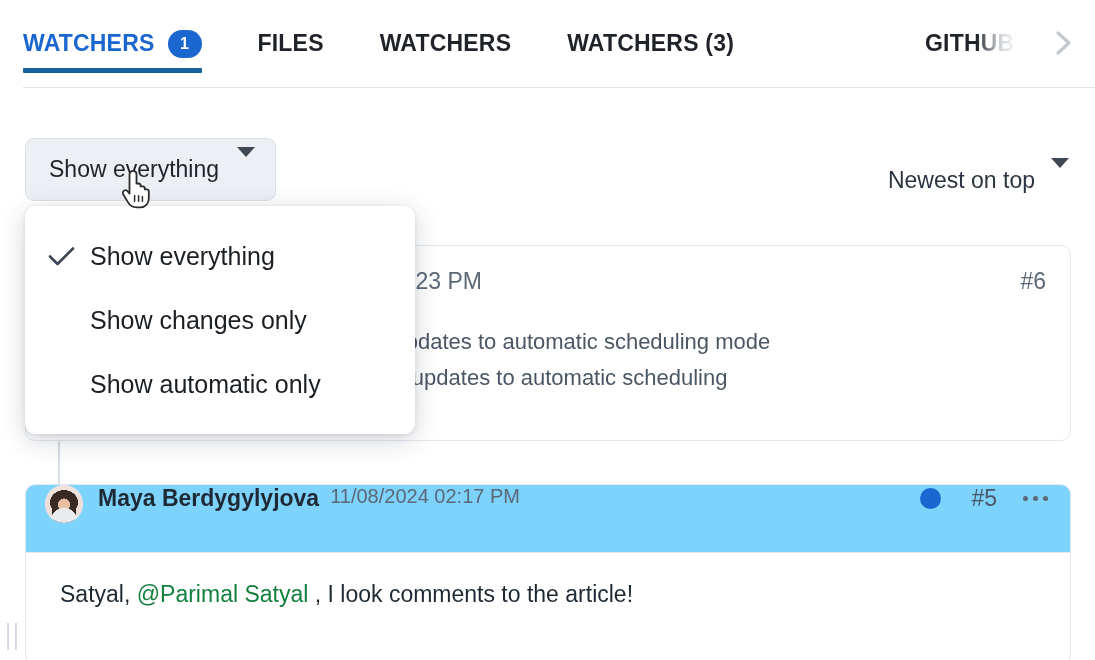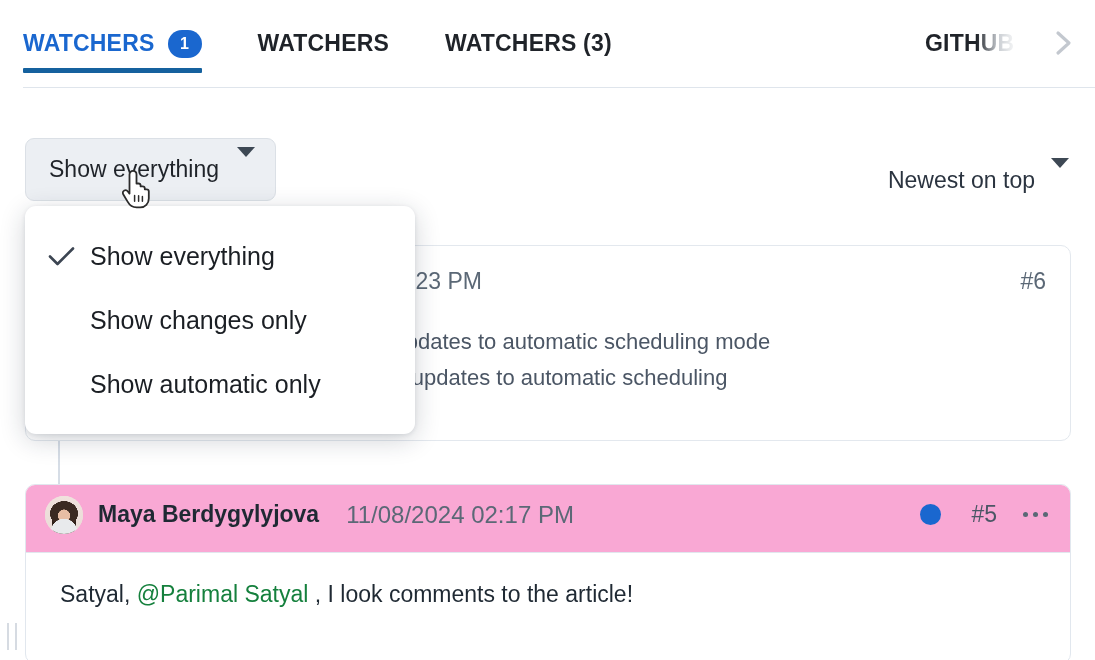--- a/index.html
+++ b/index.html
@@ -230,24 +230,24 @@
     width: 1046px;
     height: 180px;
     background: #ffffff;
     border: 1px solid #e1e7ee;
     border-radius: 10px;
     z-index: 12;
     overflow: hidden;
   }
   .comment-head {
     height: 68px;
-    background: #f9a8d4;
+    background: #7dd3fc;
     border-bottom: 1px solid #e1e7ee;
     display: flex;
-    align-items: center;
+    align-items: flex-start;
     padding: 0 20px 8px 19px;
   }
   .avatar {
     width: 38px; height: 38px;
     border-radius: 50%;
     flex: 0 0 38px;
     margin-right: 15px;
     overflow: hidden;
     position: relative;
     background: #efe3e0;
@@ -263,24 +263,23 @@
       linear-gradient(180deg, #f0e2dd 0%, #e9dcd7 100%);
   }
   .author {
     font-size: 23px;
     font-weight: bold;
     color: #1f2933;
     margin-right: 11px;
     white-space: nowrap;
   }
   .comment-date {
-    font-size: 24px;
+    font-size: 20px;
     color: #5b6876;
     white-space: nowrap;
-    margin-left: 16px;
   }
   .comment-head-right {
     margin-left: auto;
     display: flex;
     align-items: center;
   }
   .dot-blue {
     width: 21px; height: 21px;
     border-radius: 50%;
     background: #1a67cf;
@@ -339,20 +338,23 @@
 <div id="root">
 
   <div class="tabbar">
     <div class="tabbar-rule"></div>
 
     <div class="tabs">
       <div class="tab active">
         <span>WATCHERS</span>
         <span class="badge">1</span>
         <span class="underline"></span>
+      </div>
+      <div class="tab">
+        <span>FILES</span>
       </div>
       <div class="tab">
         <span>WATCHERS</span>
       </div>
       <div class="tab">
         <span>WATCHERS (3)</span>
       </div>
     </div>
 
     <div class="tab clipped">

